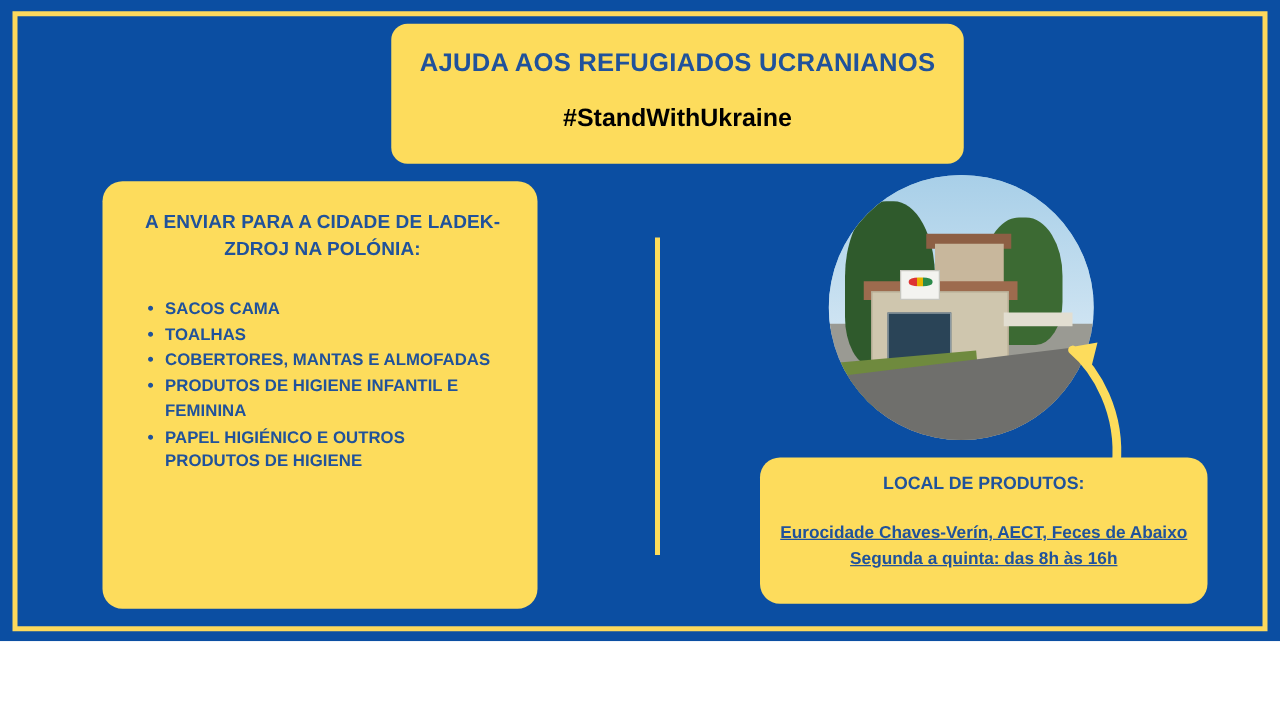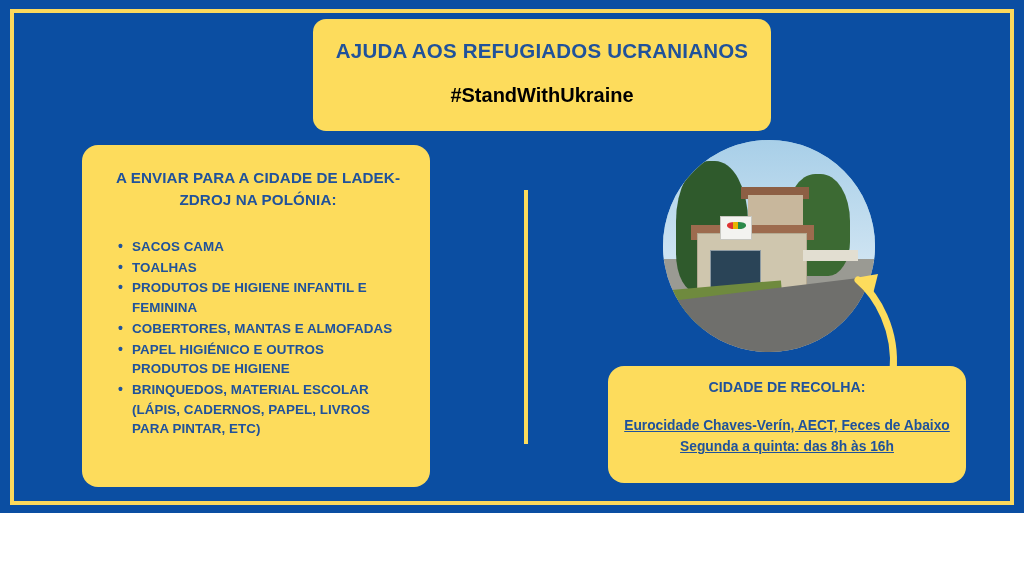--- a/index.html
+++ b/index.html
@@ -284,24 +284,23 @@
     <div class="header-card">
       <div class="header-title">AJUDA AOS REFUGIADOS UCRANIANOS</div>
       <div class="header-hashtag">#StandWithUkraine</div>
     </div>
 
     <div class="list-card">
       <div class="list-heading">A ENVIAR PARA A CIDADE DE LADEK-ZDROJ NA POLÓNIA:</div>
       <ul class="items">
         <li>SACOS CAMA</li>
         <li>TOALHAS</li>
+        <li>COBERTORES, MANTAS E ALMOFADAS</li>
         <li>PRODUTOS DE HIGIENE INFANTIL E FEMININA</li>
-        <li>COBERTORES, MANTAS E ALMOFADAS</li>
         <li>PAPEL HIGIÉNICO E OUTROS PRODUTOS DE HIGIENE</li>
-        <li>BRINQUEDOS, MATERIAL ESCOLAR (LÁPIS, CADERNOS, PAPEL, LIVROS PARA PINTAR, ETC)</li>
       </ul>
     </div>
 
     <div class="divider"></div>
 
     <div class="photo-circle">
       <div class="ph-sky"></div>
       <div class="ph-ground"></div>
       <div class="ph-tree-a"></div>
       <div class="ph-tree-b"></div>
@@ -315,21 +314,21 @@
       <div class="ph-grass"></div>
       <div class="ph-road"></div>
     </div>
 
     <svg class="arrow-svg" viewBox="0 0 125 125">
       <path d="M 40 120 C 44 78, 24 44, 5 28" fill="none" stroke="#FDDC5C" stroke-width="7" stroke-linecap="round"></path>
       <path d="M 2 26 L 25 22 L 19 46 Z" fill="#FDDC5C"></path>
     </svg>
 
     <div class="info-card">
-      <div class="info-title">CIDADE DE RECOLHA:</div>
+      <div class="info-title">LOCAL DE PRODUTOS:</div>
       <div class="info-line">Eurocidade Chaves-Verín, AECT, Feces de Abaixo</div>
       <div class="info-line">Segunda a quinta: das 8h às 16h</div>
     </div>
 
   </div>
 
   <div class="footer">
 
     
     

